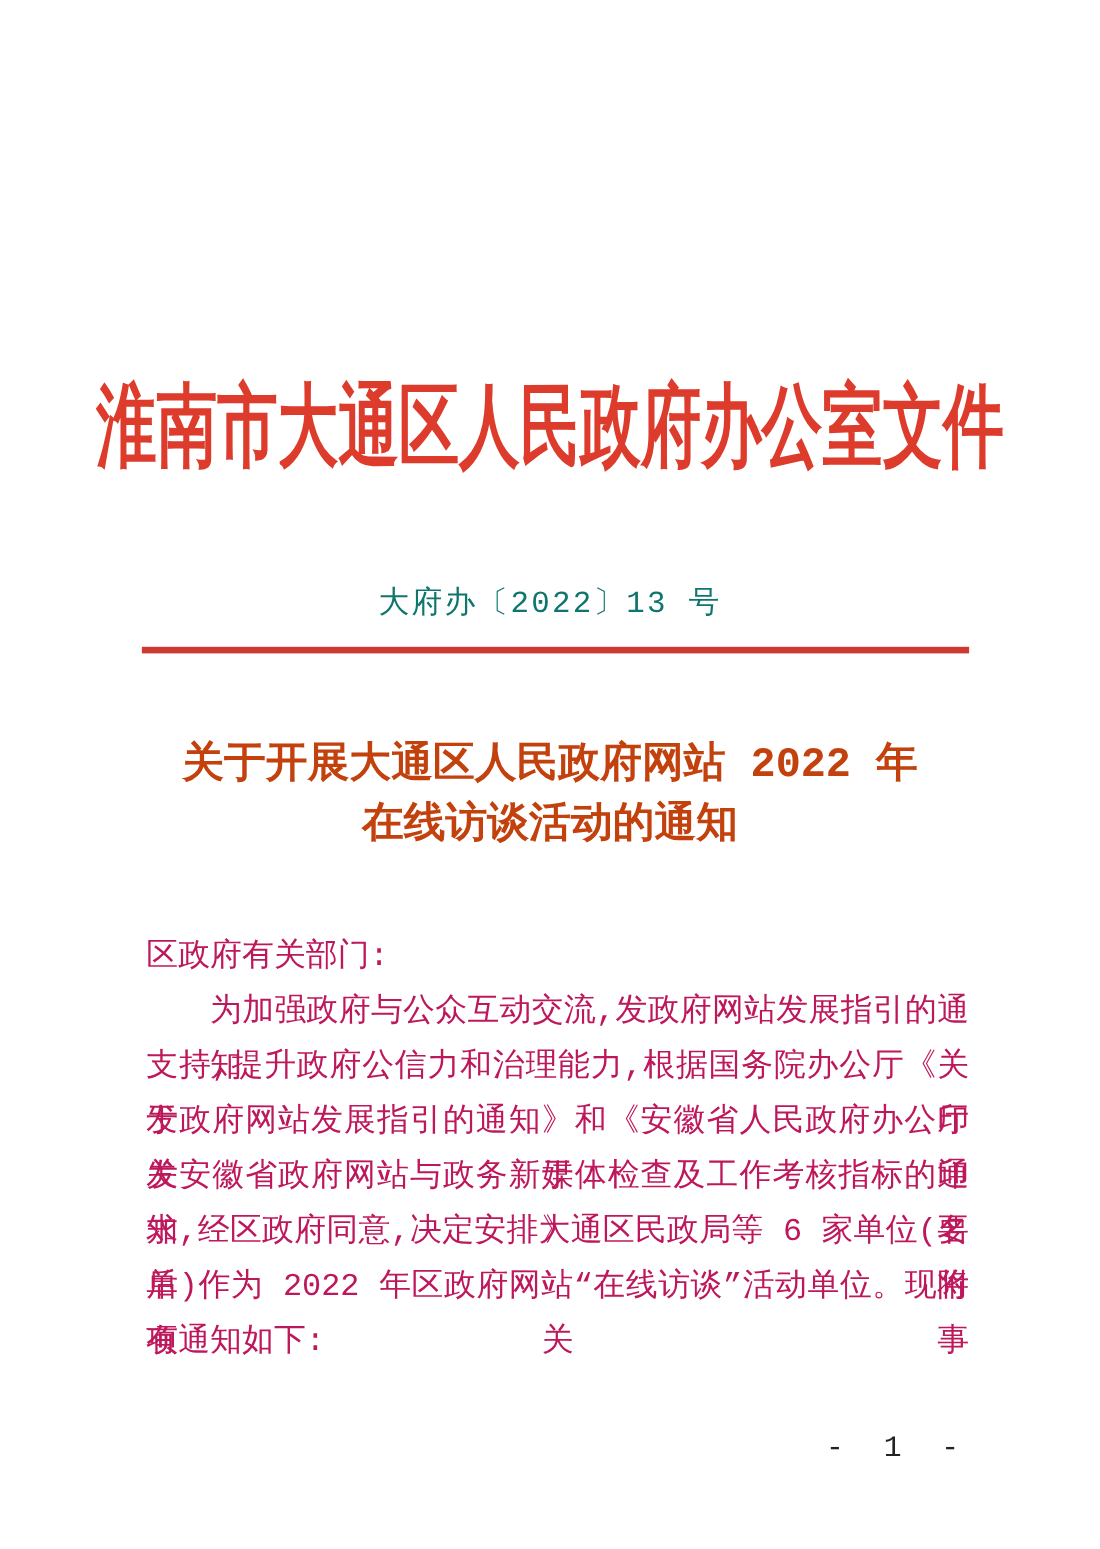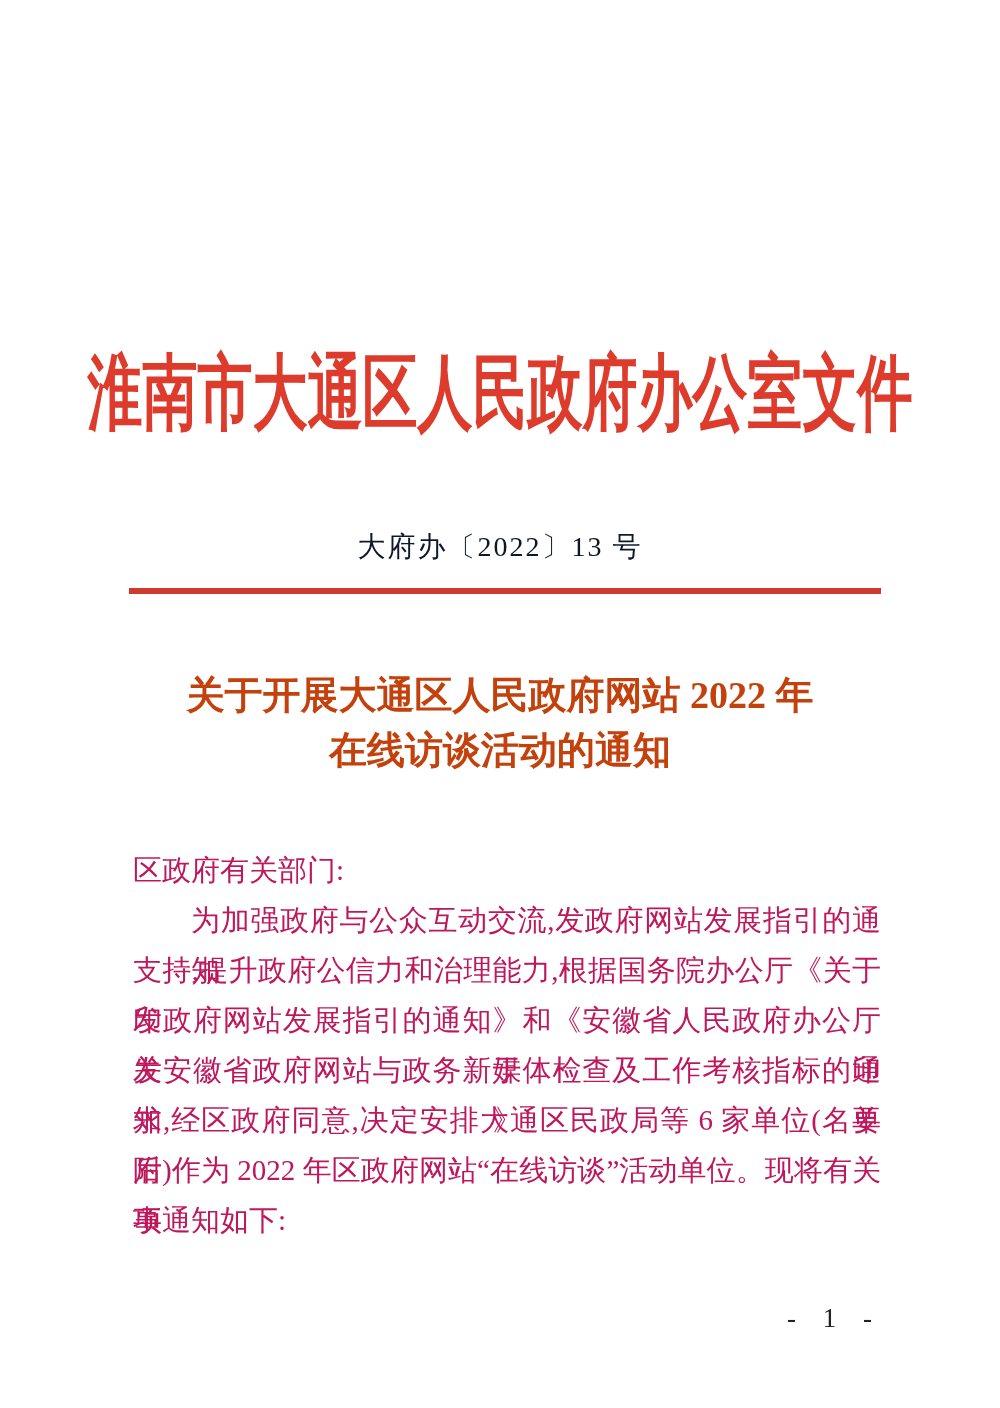--- a/index.html
+++ b/index.html
@@ -7,21 +7,21 @@
     padding: 0;
     background: #ffffff;
   }
   .page {
     position: relative;
     width: 1000px;
     height: 1408px;
     margin: 0 auto;
     background: #ffffff;
     overflow: hidden;
-    font-family: Liberation Serif, serif;
+    font-family: Liberation Mono, monospace;
     color: #1a1a1a;
   }
   
   .letterhead {
     position: absolute;
     top: 352px;
     left: 0;
     width: 1000px;
     text-align: center;
     font-size: 55px;
@@ -35,21 +35,21 @@
   }
   
   .doc-number {
     position: absolute;
     top: 528px;
     left: 0;
     width: 1000px;
     text-align: center;
     font-size: 28px;
     letter-spacing: 2px;
-    color: #0f172a;
+    color: #0f766e;
   }
   
   .red-rule {
     position: absolute;
     top: 588px;
     left: 129px;
     width: 752px;
     height: 6px;
     background: #cf3a30;
   }

